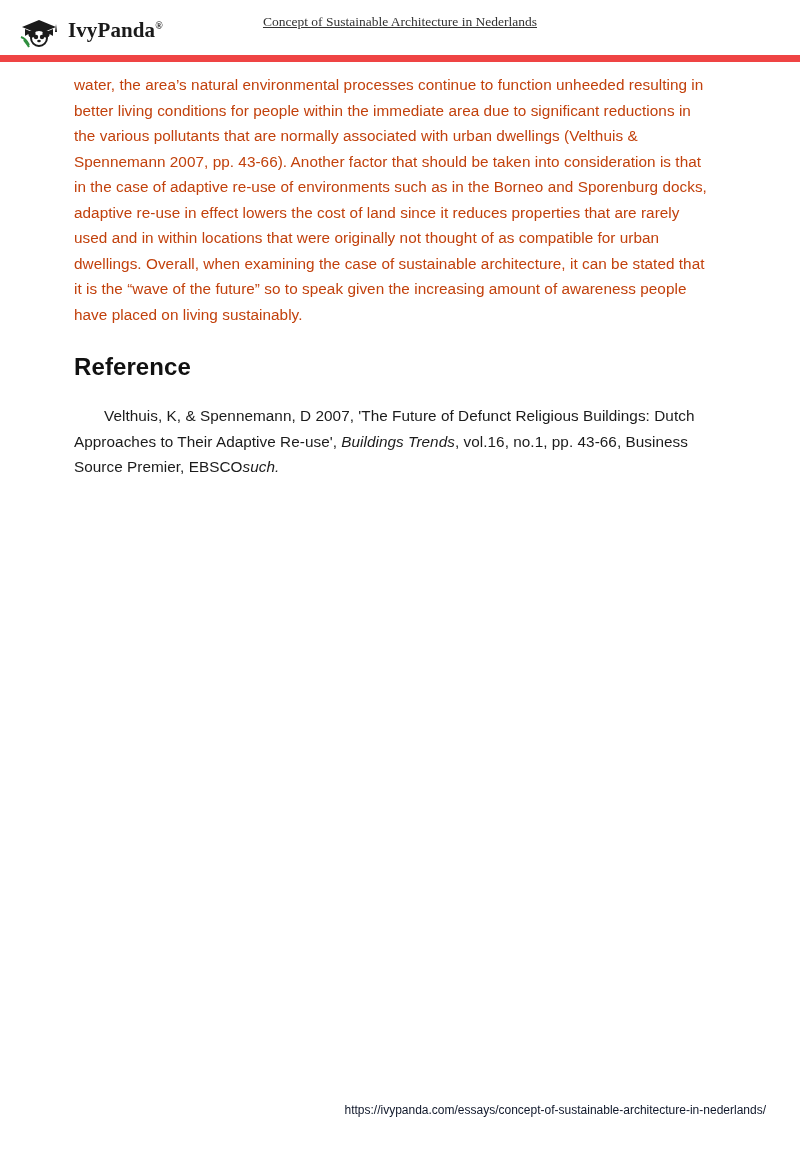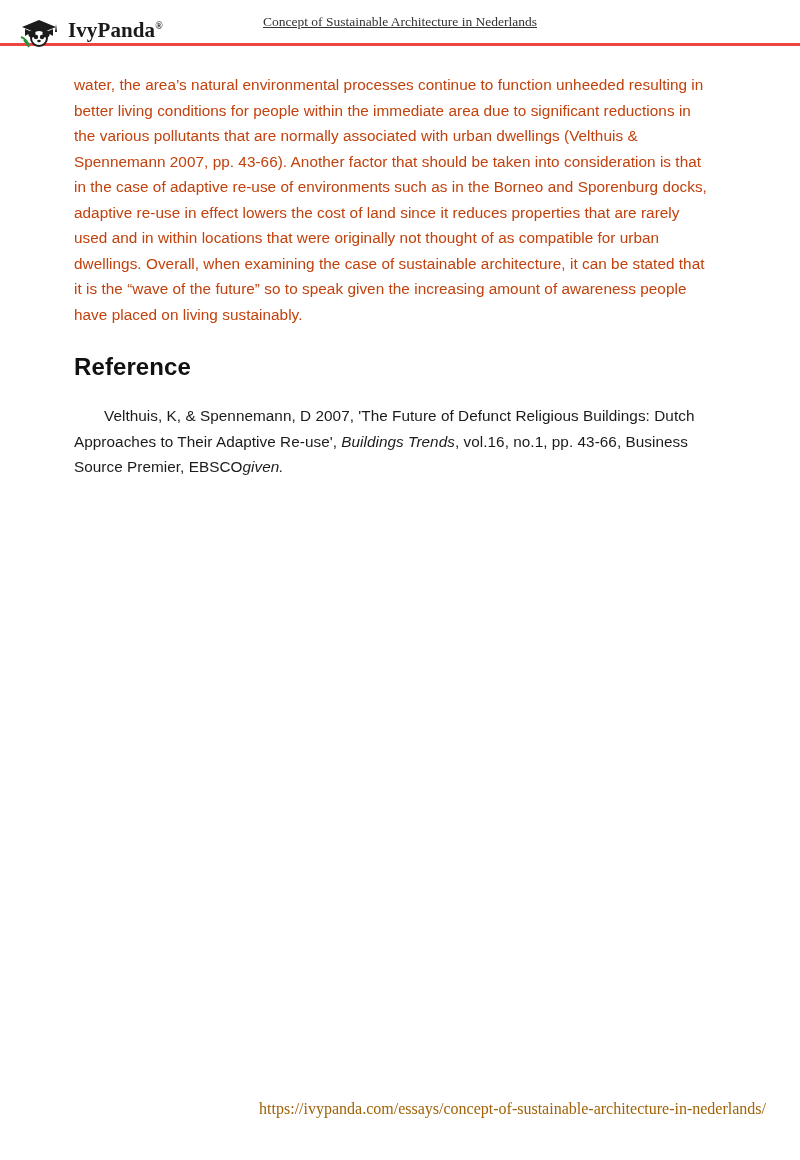--- a/index.html
+++ b/index.html
@@ -22,23 +22,23 @@
     height: 1160px;
     box-sizing: border-box;
   }
 
   
   .header {
     position: absolute;
     top: 0;
     left: 0;
     width: 800px;
-    height: 46px;
+    height: 62px;
     box-sizing: border-box;
-    border-bottom: 3px solid #ef4444;
+    border-bottom: 7px solid #ef4444;
   }
 
   .brand {
     position: absolute;
     left: 18px;
     top: 12px;
     display: flex;
     align-items: center;
     gap: 8px;
     text-decoration: none;
@@ -117,23 +117,23 @@
   .footer {
     position: absolute;
     left: 0;
     top: 1100px;
     width: 800px;
     text-align: right;
     padding-right: 34px;
     box-sizing: border-box;
   }
   .footer-link {
-    font-family: Liberation Serif, serif;
-    font-size: 16px;
-    color: #a16207;
+    font-family: Liberation Sans, sans-serif;
+    font-size: 12px;
+    color: #0f172a;
     text-decoration: none;
   }
 </style>
 </head>
 <body>
 
 <div class="page">
 
   <div class="header">
 
@@ -158,20 +158,20 @@
 
     <div class="header-title">Concept of Sustainable Architecture in Nederlands</div>
   </div>
 
   <div class="content">
 
     <p class="body-par">water, the area’s natural environmental processes continue to function unheeded resulting in better living conditions for people within the immediate area due to significant reductions in the various pollutants that are normally associated with urban dwellings (Velthuis &amp; Spennemann 2007, pp. 43-66). Another factor that should be taken into consideration is that in the case of adaptive re-use of environments such as in the Borneo and Sporenburg docks, adaptive re-use in effect lowers the cost of land since it reduces properties that are rarely used and in within locations that were originally not thought of as compatible for urban dwellings. Overall, when examining the case of sustainable architecture, it can be stated that it is the “wave of the future” so to speak given the increasing amount of awareness people have placed on living sustainably.</p>
 
     <h2 class="section-head">Reference</h2>
 
-    <p class="ref-par"><span>Velthuis, K, &amp; Spennemann, D 2007, 'The Future of Defunct Religious Buildings: Dutch Approaches to Their Adaptive Re-use', </span><i>Buildings Trends</i><span>, vol.16, no.1, pp. 43-66, Business Source Premier, EBSCO</span><i>given.</i></p>
+    <p class="ref-par"><span>Velthuis, K, &amp; Spennemann, D 2007, 'The Future of Defunct Religious Buildings: Dutch Approaches to Their Adaptive Re-use', </span><i>Buildings Trends</i><span>, vol.16, no.1, pp. 43-66, Business Source Premier, EBSCO</span><i>such.</i></p>
   </div>
 
   <div class="footer">
     <a class="footer-link" href="#">https://ivypanda.com/essays/concept-of-sustainable-architecture-in-nederlands/</a>
   </div>
 
 </div>
 
 </body></html>

